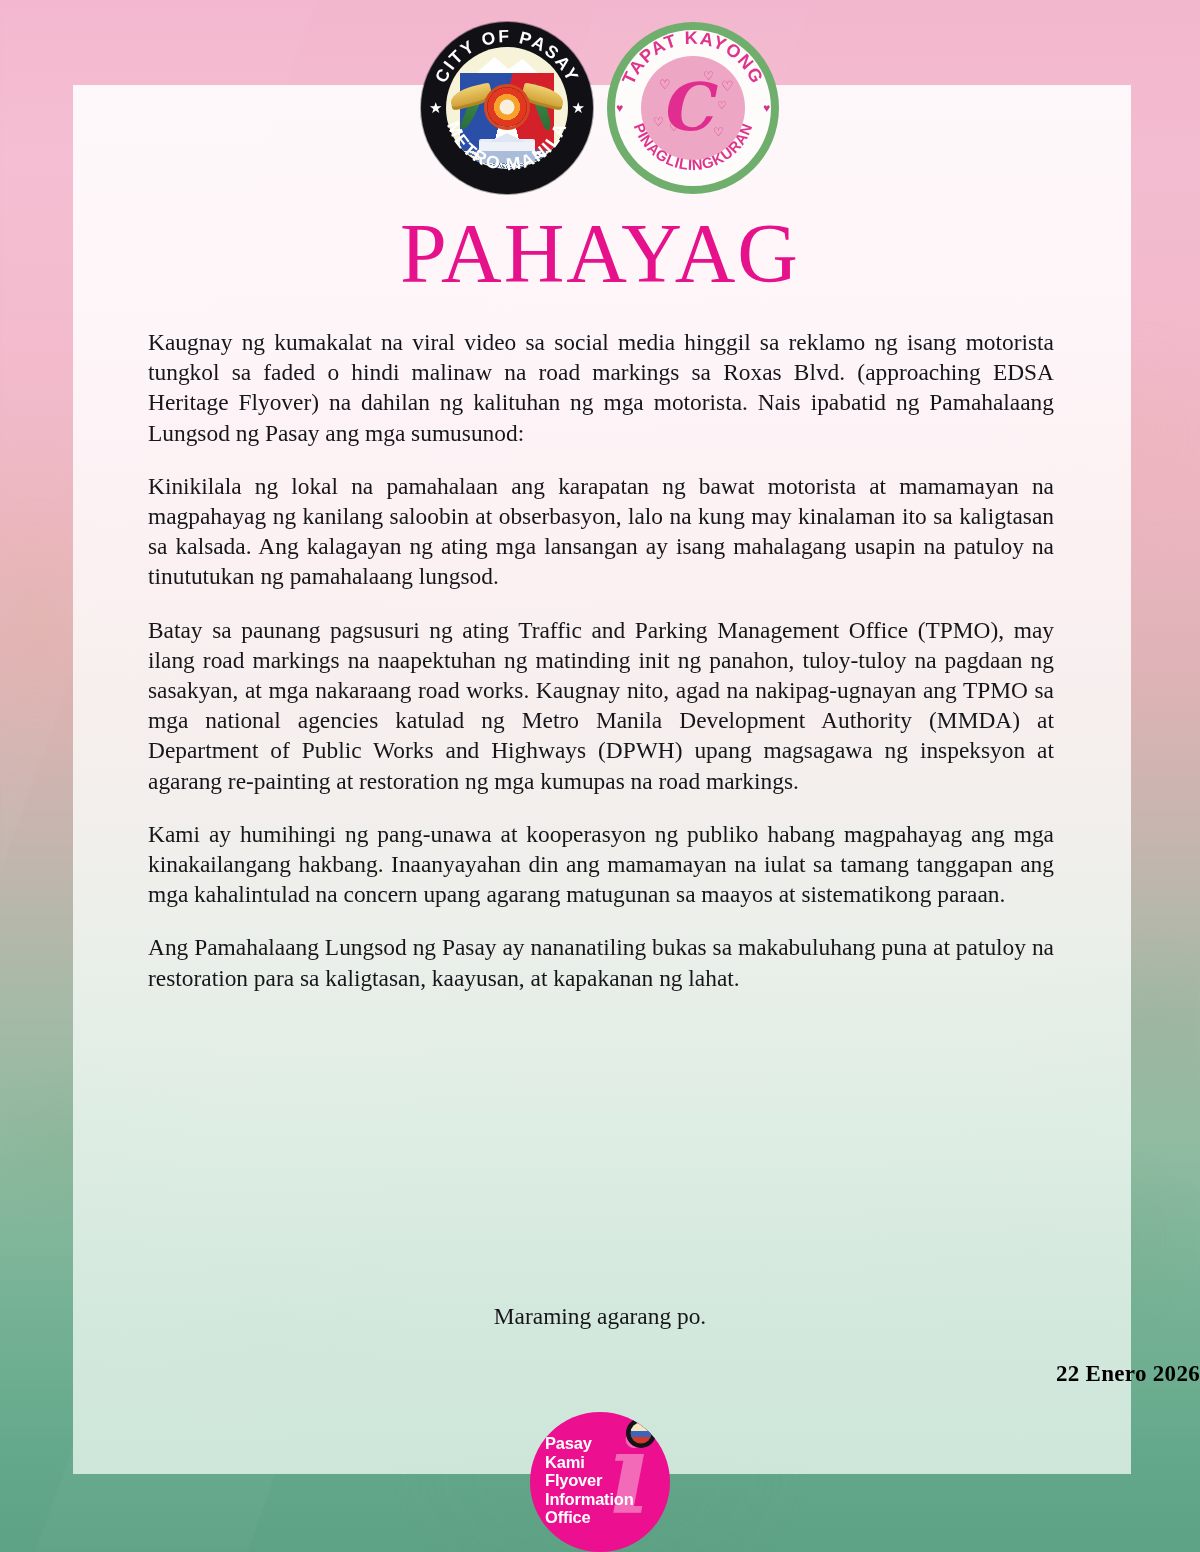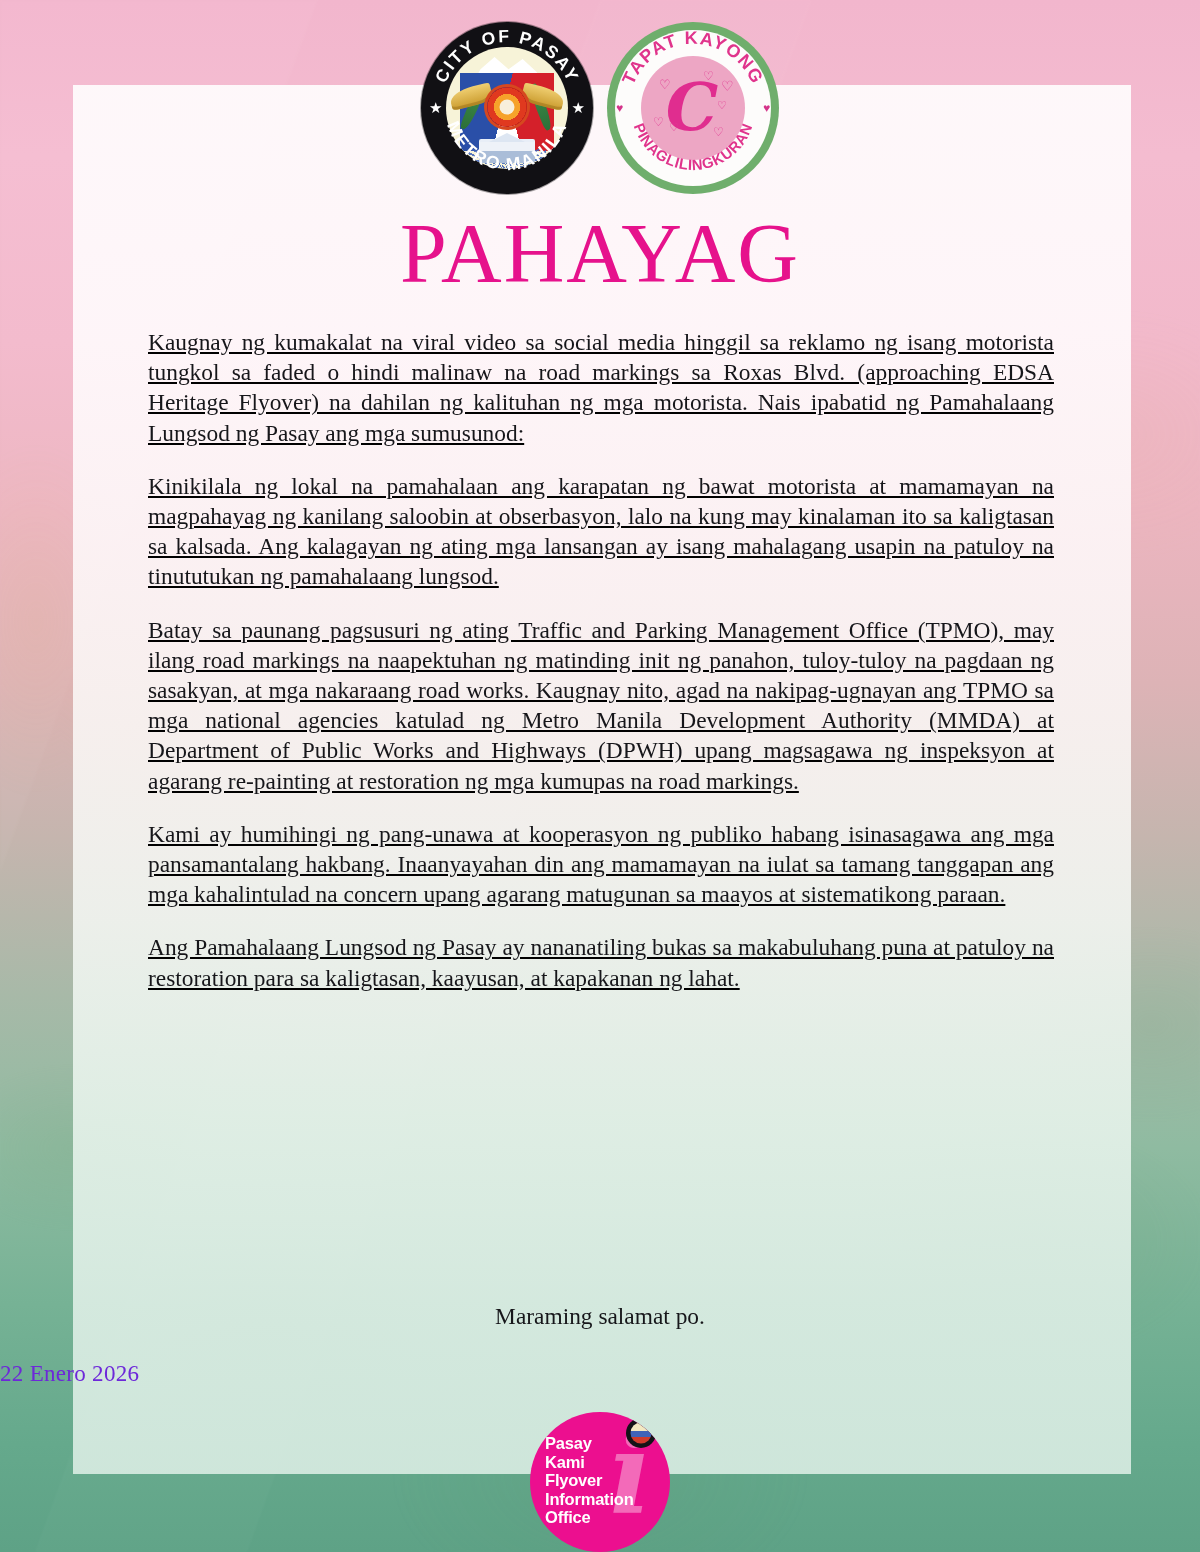--- a/index.html
+++ b/index.html
@@ -264,21 +264,20 @@
     z-index: 4;
   }
 
   
   #body-text {
     position: absolute;
     left: 148px;
     top: 327px;
     width: 906px;
     z-index: 4;
-    text-decoration: underline;
   }
   .para {
     font-size: 23.4px;
     line-height: 30.2px;
     color: #16161a;
     text-align: justify;
     text-justify: inter-word;
     margin-bottom: 23px;
   }
   .para:last-of-type { margin-bottom: 0; }
@@ -289,24 +288,24 @@
     top: 1303px;
     text-align: center;
     font-size: 23.4px;
     color: #16161a;
     z-index: 4;
   }
   #date {
     position: absolute;
     left: 0; right: 0;
     top: 1361px;
-    text-align: left;
+    text-align: right;
     font-size: 23px;
-    font-weight: 400;
-    color: #6d28d9;
+    font-weight: 700;
+    color: #000000;
     letter-spacing: .3px;
     z-index: 4;
   }
 
   
   #pio-logo {
     position: absolute;
     left: 50%;
     transform: translateX(-50%);
     top: 1412px;
@@ -431,25 +430,25 @@
   </div>
 
 </div>
 
 <div id="title">PAHAYAG</div>
 
 <div id="body-text">
   <p class="para">Kaugnay ng kumakalat na viral video sa social media hinggil sa reklamo ng isang motorista tungkol sa faded o hindi malinaw na road markings sa Roxas Blvd. (approaching EDSA Heritage Flyover) na dahilan ng kalituhan ng mga motorista. Nais ipabatid ng Pamahalaang Lungsod ng Pasay ang mga sumusunod:</p>
   <p class="para">Kinikilala ng lokal na pamahalaan ang karapatan ng bawat motorista at mamamayan na magpahayag ng kanilang saloobin at obserbasyon, lalo na kung may kinalaman ito sa kaligtasan sa kalsada. Ang kalagayan ng ating mga lansangan ay isang mahalagang usapin na patuloy na tinututukan ng pamahalaang lungsod.</p>
   <p class="para">Batay sa paunang pagsusuri ng ating Traffic and Parking Management Office (TPMO), may ilang road markings na naapektuhan ng matinding init ng panahon, tuloy-tuloy na pagdaan ng sasakyan, at mga nakaraang road works. Kaugnay nito, agad na nakipag-ugnayan ang TPMO sa mga national agencies katulad ng Metro Manila Development Authority (MMDA) at Department of Public Works and Highways (DPWH) upang magsagawa ng inspeksyon at agarang re-painting at restoration ng mga kumupas na road markings.</p>
-  <p class="para">Kami ay humihingi ng pang-unawa at kooperasyon ng publiko habang isinasagawa ang mga pansamantalang hakbang. Inaanyayahan din ang mamamayan na iulat sa tamang tanggapan ang mga kahalintulad na concern upang agarang matugunan sa maayos at sistematikong paraan.</p>
+  <p class="para">Kami ay humihingi ng pang-unawa at kooperasyon ng publiko habang magpahayag ang mga kinakailangang hakbang. Inaanyayahan din ang mamamayan na iulat sa tamang tanggapan ang mga kahalintulad na concern upang agarang matugunan sa maayos at sistematikong paraan.</p>
   <p class="para">Ang Pamahalaang Lungsod ng Pasay ay nananatiling bukas sa makabuluhang puna at patuloy na restoration para sa kaligtasan, kaayusan, at kapakanan ng lahat.</p>
 </div>
 
-<div id="thanks">Maraming salamat po.</div>
+<div id="thanks">Maraming agarang po.</div>
 <div id="date">22 Enero 2026</div>
 
 <div id="pio-logo">
   <span id="pio-i">i</span>
   <div id="pio-seal"></div>
   <div id="pio-text">
     <div>Pasay</div>
     <div>Kami</div>
     <div>Flyover</div>
     <div>Information</div>

